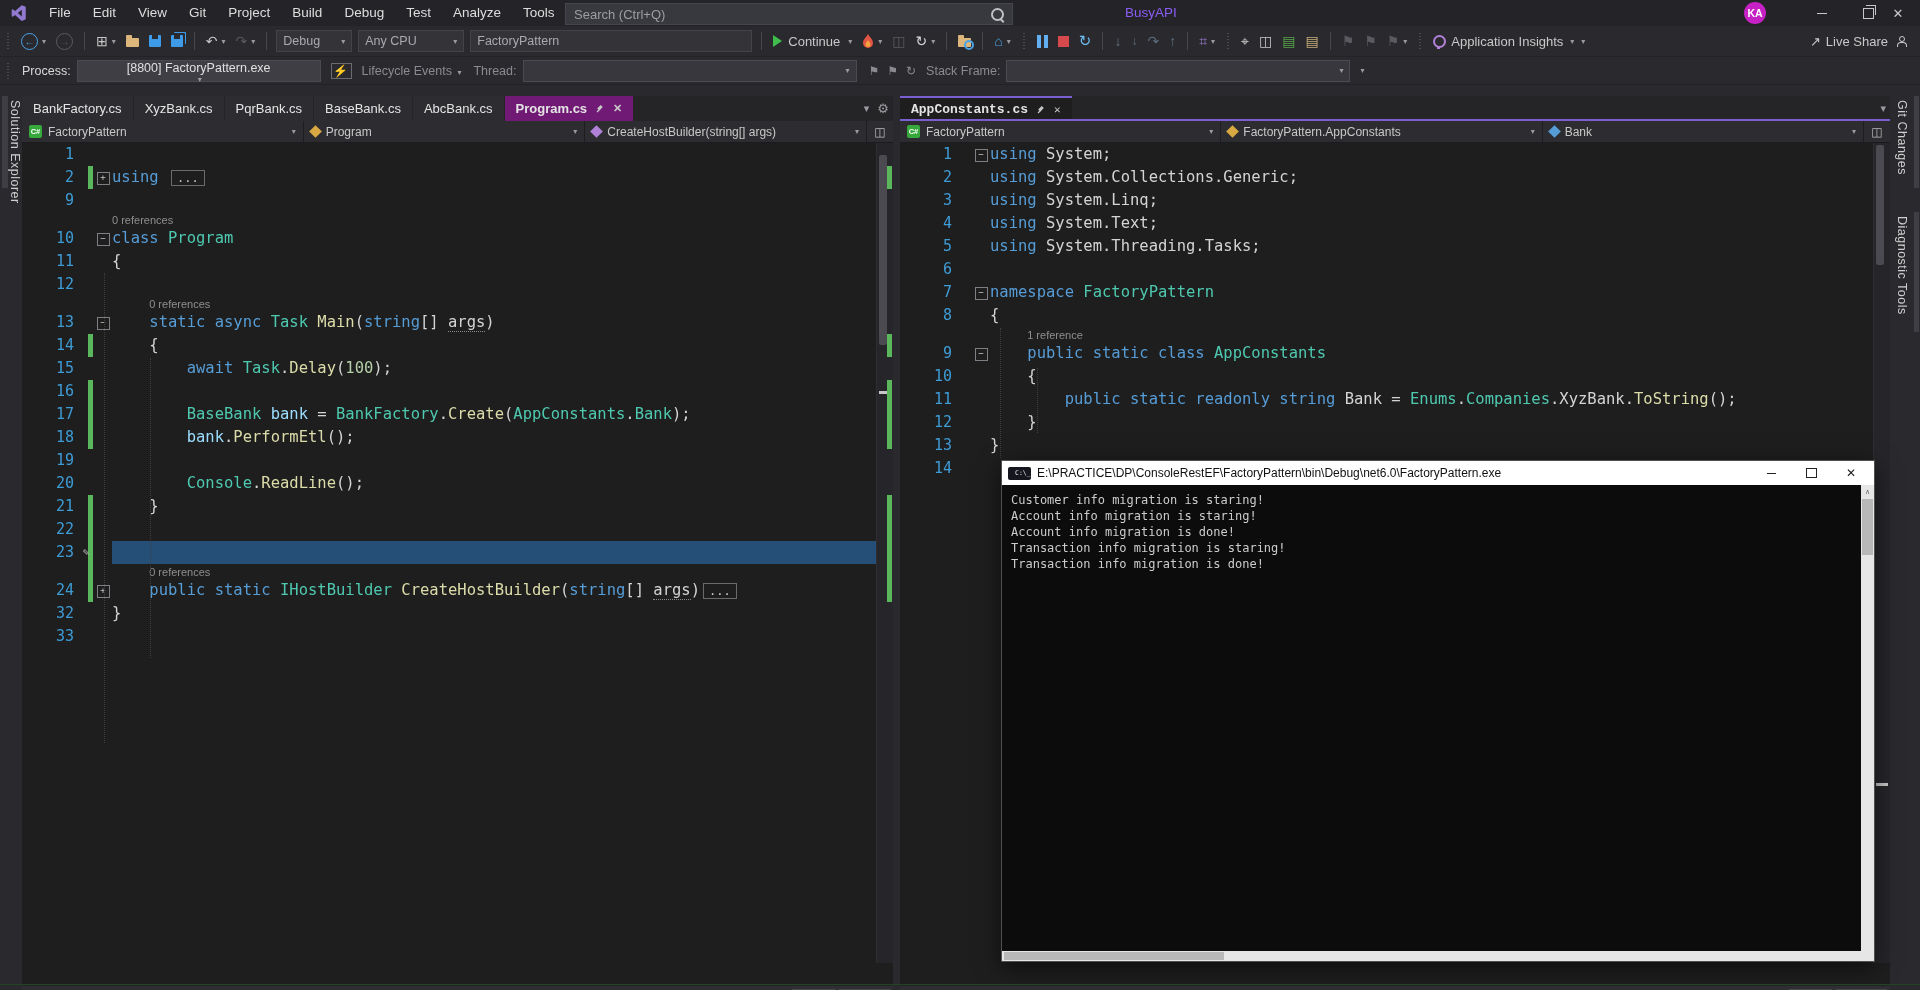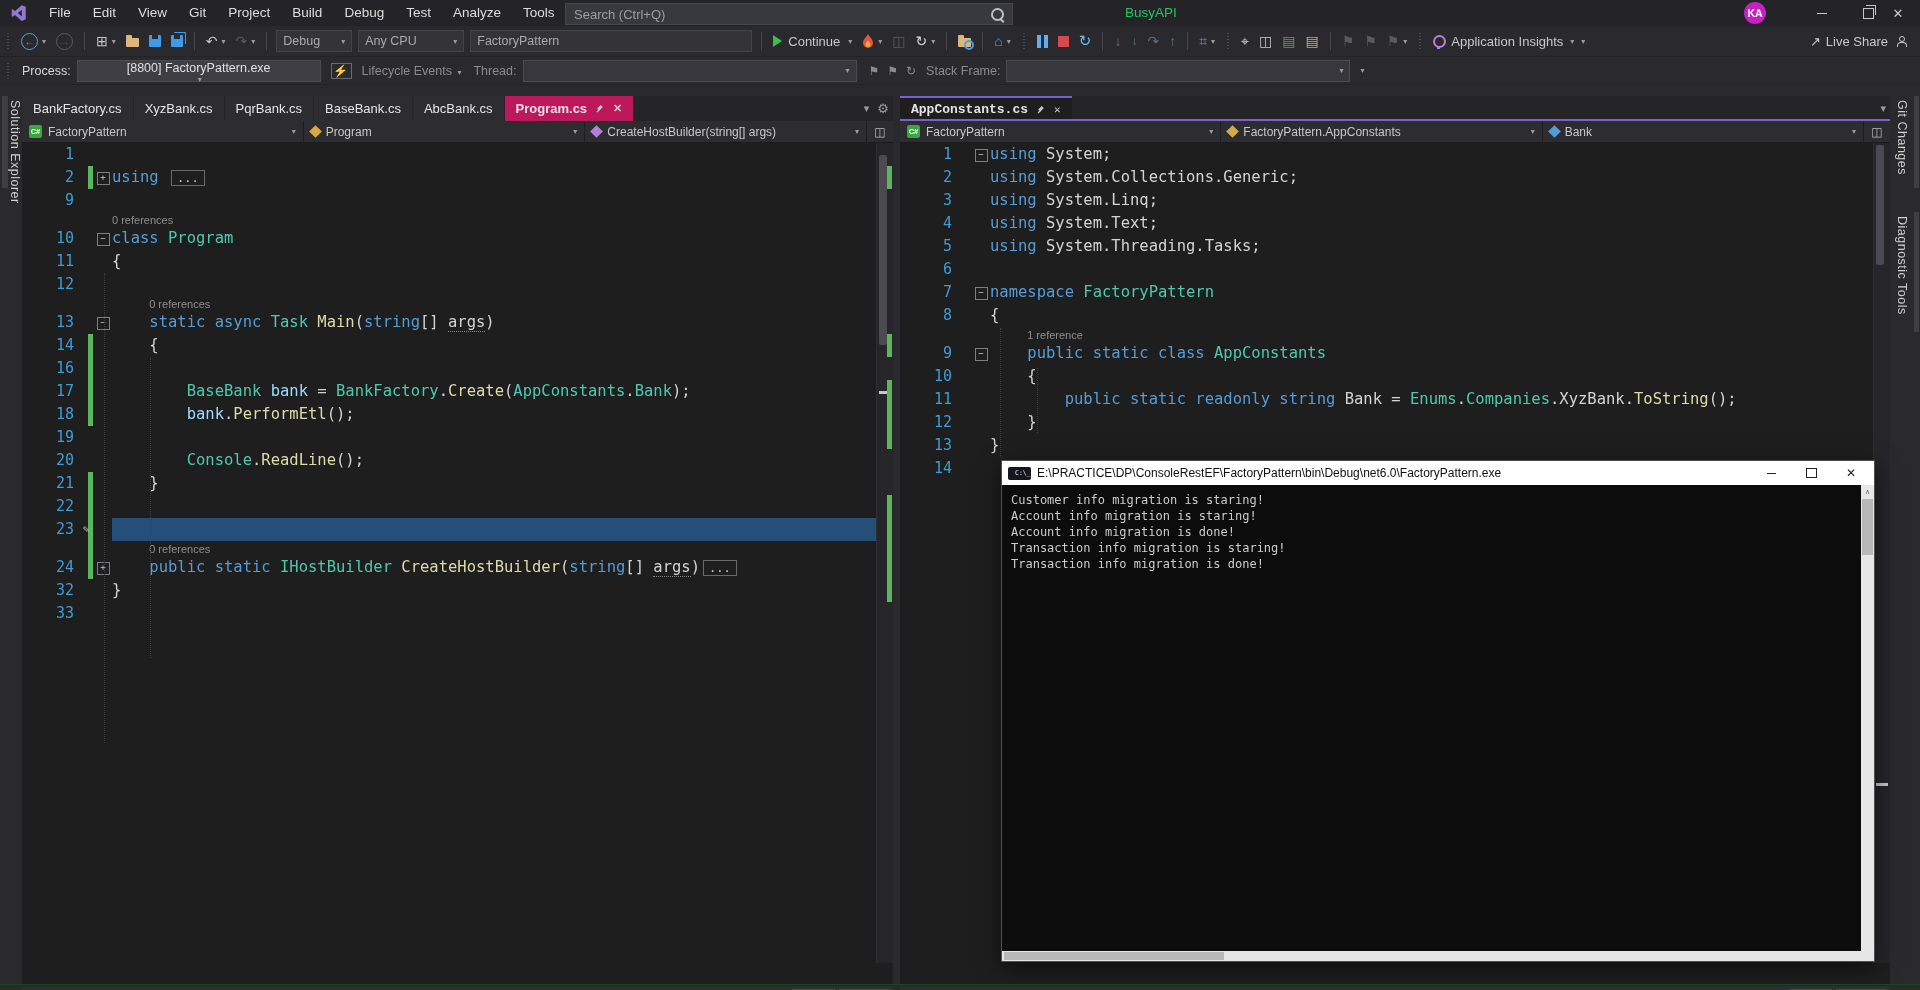--- a/index.html
+++ b/index.html
@@ -5,21 +5,21 @@
   html,body{margin:0;padding:0;width:1920px;height:990px;background:#2A2A2E;overflow:hidden;
     font-family:"Liberation Sans",sans-serif;-webkit-font-smoothing:antialiased;}
   
   #titlebar{position:absolute;left:0;top:0;width:1920px;height:26px;background:#242428;display:flex;align-items:center;}
   #vslogo{margin:0 10px 0 10px;display:flex;align-items:center;}
   .menu-item{color:#DDDDDD;font-size:13.5px;padding:0 11px;line-height:26px;cursor:default;}
   #searchbox{position:absolute;left:565px;top:3px;width:430px;height:20px;background:#38383F;border:1px solid #45454d;
     color:#9D9DA3;font-size:13px;display:flex;align-items:center;padding:0 8px;justify-content:space-between;}
   .mag{width:9px;height:9px;border:2px solid #BFBFC4;border-radius:50%;position:relative;display:inline-block;}
   .mag::after{content:"";position:absolute;width:2px;height:5px;background:#BFBFC4;left:8px;top:8px;transform:rotate(-45deg);}
-  #solutionname{position:absolute;left:1125px;top:0;line-height:26px;color:#22c55e;font-size:13.5px;}
+  #solutionname{position:absolute;left:1125px;top:0;line-height:26px;color:#8b5cf6;font-size:13.5px;}
   #avatar{position:absolute;left:1744px;top:2px;width:22px;height:22px;border-radius:50%;background:#C521C5;color:#fff;
     font-size:10.5px;font-weight:bold;display:flex;align-items:center;justify-content:center;}
   .winbtn{position:absolute;top:0;width:44px;height:26px;display:flex;align-items:center;justify-content:center;color:#C8C8C8;font-size:13px;}
   #btn-min{left:1800px;} #btn-restore{left:1846px;} #btn-close{left:1876px;}
   .min-glyph{width:10px;border-top:1px solid #C8C8C8;display:inline-block;}
   .restore-glyph{width:9px;height:9px;border:1px solid #C8C8C8;position:relative;display:inline-block;}
   .restore-glyph::before{content:"";position:absolute;left:2px;top:-4px;width:9px;height:9px;border:1px solid #C8C8C8;border-left:none;border-bottom:none;}
   
   #toolbar{position:absolute;left:0;top:26px;width:1920px;height:30px;background:#2A2A2E;display:flex;align-items:center;border-bottom:1px solid #232327;}
   .grip{width:4px;height:16px;margin:0 6px;background-image:repeating-linear-gradient(#4A4A50 0 1px,transparent 1px 3px);background-size:2px 100%;background-repeat:no-repeat;background-position:1px 0;}
@@ -53,21 +53,21 @@
   .dlabel.dim{color:#8A8A90;}
   .dcombo{height:20px;background:#3E3E44;border:1px solid #4A4A50;color:#E0E0E0;font-size:12.5px;display:flex;align-items:center;justify-content:space-between;padding:0 6px;}
   .dcombo.empty{background:#37373D;color:#777;}
   .dicon{color:#8A8A90;font-size:12px;margin:0 4px;}
   
   .group{position:absolute;top:96px;background:#1E1E1E;}
   #leftgroup{left:22px;width:871px;height:889px;}
   #rightgroup{left:900px;width:990px;height:889px;}
   .tabstrip{position:relative;height:25px;background:#252528;display:flex;align-items:flex-end;}
   .tab{height:25px;display:flex;align-items:center;padding:0 11px;font-size:13px;color:#E4E4E4;background:#2D2D31;margin-right:1px;}
-  .tab.active-gray{background:#be185d;font-weight:bold;justify-content:space-between;}
+  .tab.active-gray{background:#701a75;font-weight:bold;justify-content:space-between;}
   .tab.active-accent{background:#1E1E1E;font-weight:bold;border-top:2px solid #7A5FD0;height:23px;font-family:Liberation Mono, monospace;}
   .tab .tclose{margin-left:8px;font-size:11px;color:#C8C8C8;}
   .tab .tpin{margin-left:8px;display:inline-flex;}
   .strip-icons{position:absolute;right:4px;top:0;height:25px;display:flex;align-items:center;gap:8px;color:#9A9AA0;font-size:11px;}
   .accentline{position:absolute;left:0;bottom:0;width:100%;height:2px;background:#7A5FD0;}
   .breadcrumb{height:21px;background:#27272B;display:flex;border-bottom:1px solid #1B1B1E;}
   .bc-cell{flex:1;display:flex;align-items:center;gap:6px;background:#2D2D31;border-right:1px solid #1E1E1E;padding:0 7px;color:#C8C8C8;font-size:12px;justify-content:space-between;}
   .bc-left{display:flex;align-items:center;gap:6px;min-width:0;}
   .bc-label{white-space:nowrap;overflow:hidden;text-overflow:ellipsis;}
   .bc-split{width:26px;display:flex;align-items:center;justify-content:center;color:#B8B8B8;font-size:12px;background:#2D2D31;}
@@ -453,20 +453,26 @@
         <div class="fold"><span class="fbox">−</span></div>
         <div class="txt"><span class="tk-pl">    </span><span class="tk-kw">static</span><span class="tk-pl"> </span><span class="tk-kw">async</span><span class="tk-pl"> </span><span class="tk-ty">Task</span><span class="tk-pl"> </span><span class="tk-me">Main</span><span class="tk-pl">(</span><span class="tk-kw">string</span><span class="tk-pl">[] </span><span class="tk-us">args</span><span class="tk-pl">)</span></div>
       </div>
       <div class="crow">
         <div class="ln">14</div>
         <div class="bar green"></div>
         <div class="fold"></div>
         <div class="txt"><span class="tk-pl">    {</span></div>
       </div>
       <div class="crow">
+        <div class="ln">15</div>
+        <div class="bar"></div>
+        <div class="fold"></div>
+        <div class="txt"><span class="tk-pl">        </span><span class="tk-kw">await</span><span class="tk-pl"> </span><span class="tk-ty">Task</span><span class="tk-pl">.</span><span class="tk-me">Delay</span><span class="tk-pl">(</span><span class="tk-nu">100</span><span class="tk-pl">);</span></div>
+      </div>
+      <div class="crow">
         <div class="ln">16</div>
         <div class="bar green"></div>
         <div class="fold"></div>
         <div class="txt"></div>
       </div>
       <div class="crow">
         <div class="ln">17</div>
         <div class="bar green"></div>
         <div class="fold"></div>
         <div class="txt"><span class="tk-pl">        </span><span class="tk-ty">BaseBank</span><span class="tk-pl"> </span><span class="tk-id">bank</span><span class="tk-pl"> = </span><span class="tk-ty">BankFactory</span><span class="tk-pl">.</span><span class="tk-me">Create</span><span class="tk-pl">(</span><span class="tk-ty">AppConstants</span><span class="tk-pl">.</span><span class="tk-ty">Bank</span><span class="tk-pl">);</span></div>

